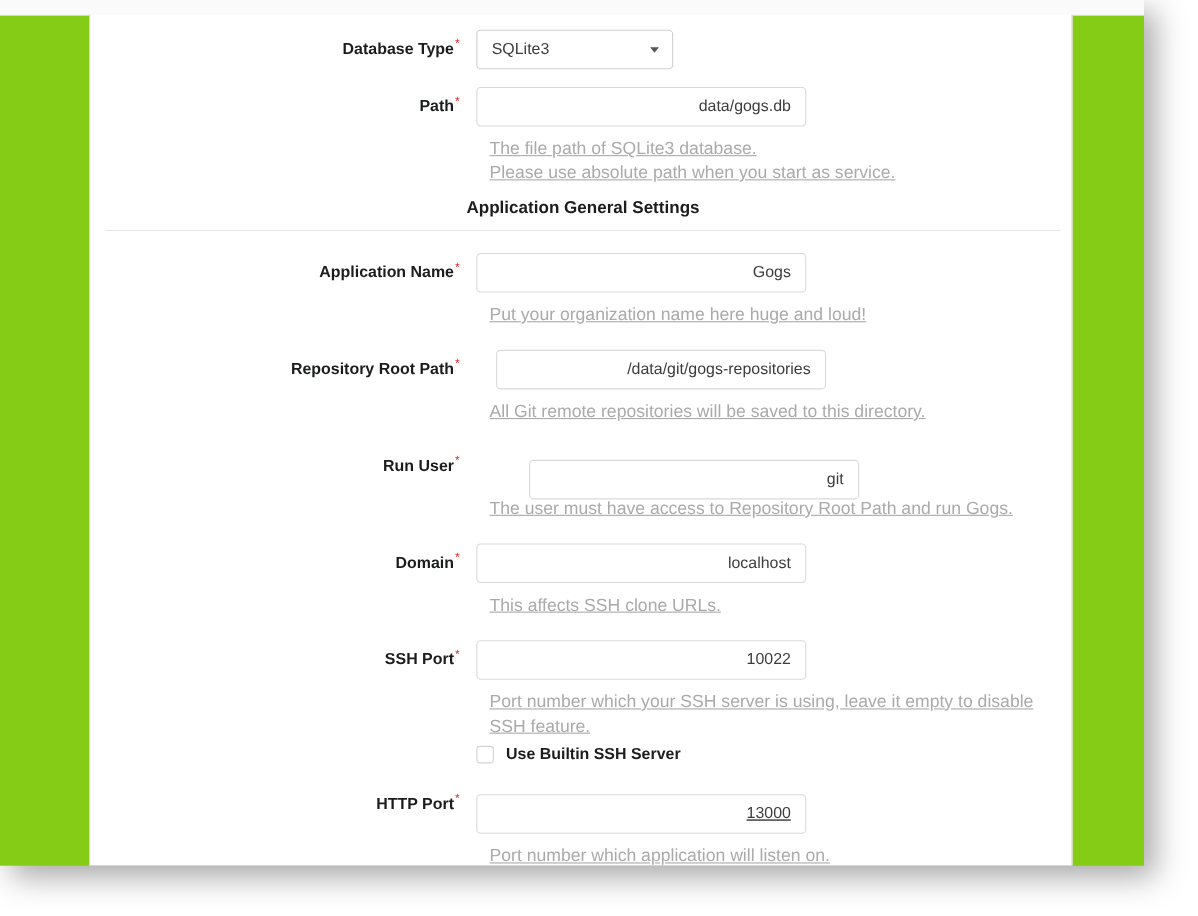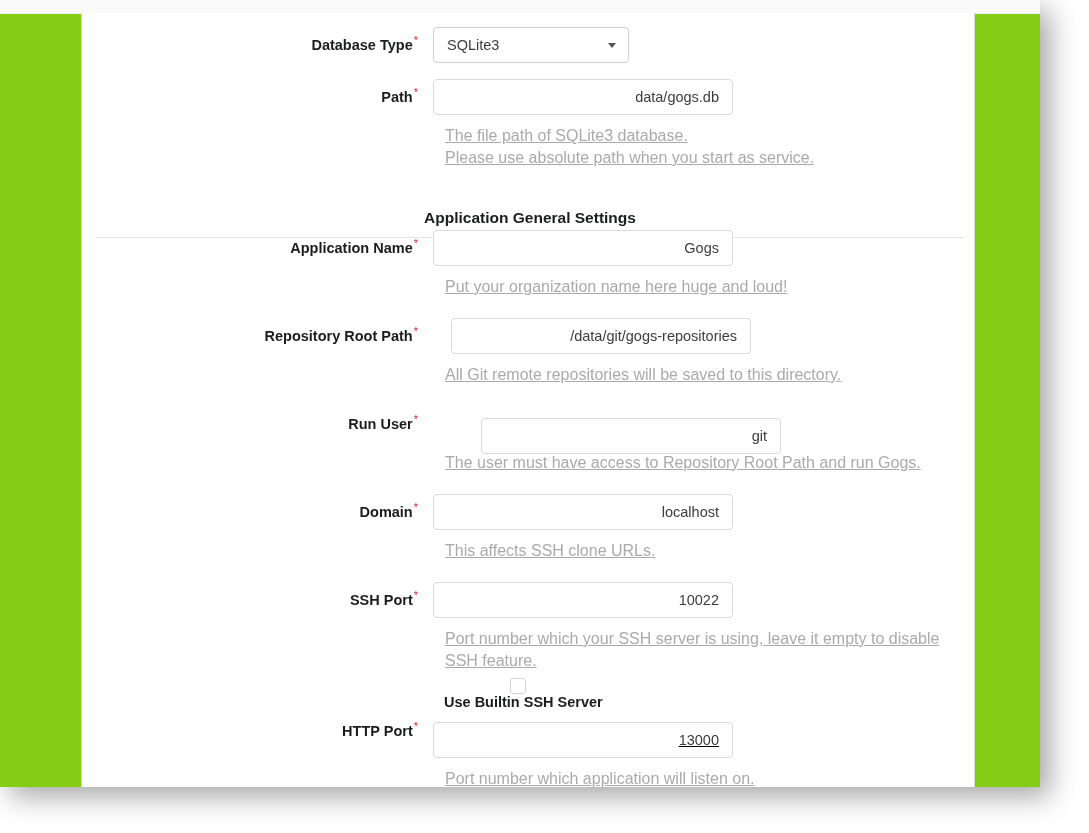--- a/index.html
+++ b/index.html
@@ -114,21 +114,21 @@
     border: 1px solid #d9d9da;
     border-radius: 4px;
     outline: none;
     text-align: right;
   }
   .text-input::placeholder { color: #bfbfbf; }
 
   
   .select-box {
     position: relative;
-    width: 196px;
+    width: 179px;
     height: 36px;
     box-sizing: border-box;
     background: #ffffff;
     border: 1px solid #cfcfd0;
     border-radius: 4px;
     cursor: pointer;
   }
   .select-value {
     position: absolute;
     left: 13px;
@@ -235,21 +235,21 @@
           <div class="field-label" style="top: 9px;">
             <span>Path</span><span class="req-star">*</span>
           </div>
           <div class="field-control" style="top: 0px;">
             <input class="text-input" type="text" value="data/gogs.db" style="">
           </div>
           <div class="field-help" style="top: 46px; white-space: pre-line;">The file path of SQLite3 database.
 Please use absolute path when you start as service.</div>
         </div>
 
-        <div class="section-header" style="top: 167px; margin-top: 28px;">
+        <div class="section-header" style="top: 167px;">
           <span class="section-title">Application General Settings</span>
           <span class="section-rule"></span>
         </div>
 
         <div class="field-row" style="top: 217px;">
           <div class="field-label" style="top: 9px;">
             <span>Application Name</span><span class="req-star">*</span>
           </div>
           <div class="field-control" style="top: 0px;">
             <input class="text-input" type="text" value="Gogs" style="">
@@ -288,21 +288,21 @@
         </div>
 
         <div class="field-row" style="top: 569px;">
           <div class="field-label" style="top: 9px;">
             <span>SSH Port</span><span class="req-star">*</span>
           </div>
           <div class="field-control" style="top: 0px;">
             <input class="text-input" type="text" value="10022" style="">
           </div>
           <div class="field-help" style="top: 46px; width: 500px;">Port number which your SSH server is using, leave it empty to disable SSH feature.</div>
-          <div class="checkbox-row" style="top: 96px; flex-direction: column;">
+          <div class="checkbox-row" style="top: 96px;">
             <span class="checkbox-box"></span>
             <span class="checkbox-label">Use Builtin SSH Server</span>
           </div>
         </div>
 
         <div class="field-row" style="top: 709px;">
           <div class="field-label" style="top: 0;">
             <span>HTTP Port</span><span class="req-star">*</span>
           </div>
           <div class="field-control" style="top: 0px; text-decoration: underline;">

